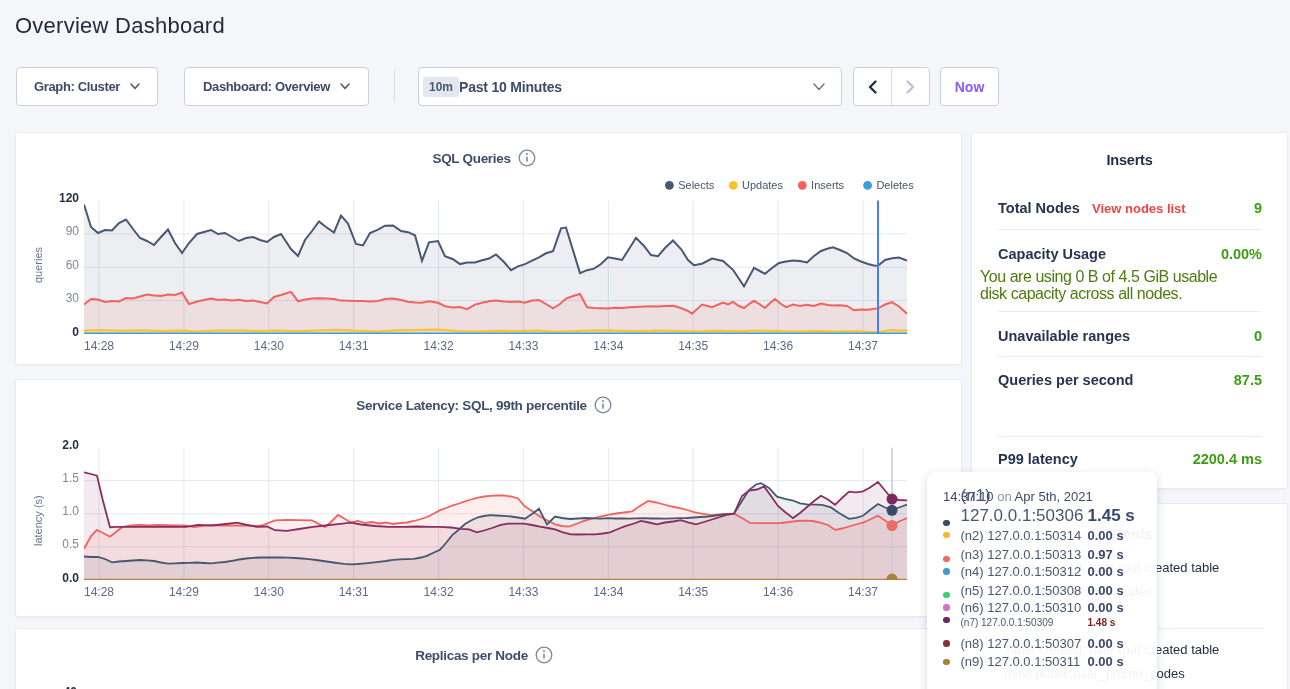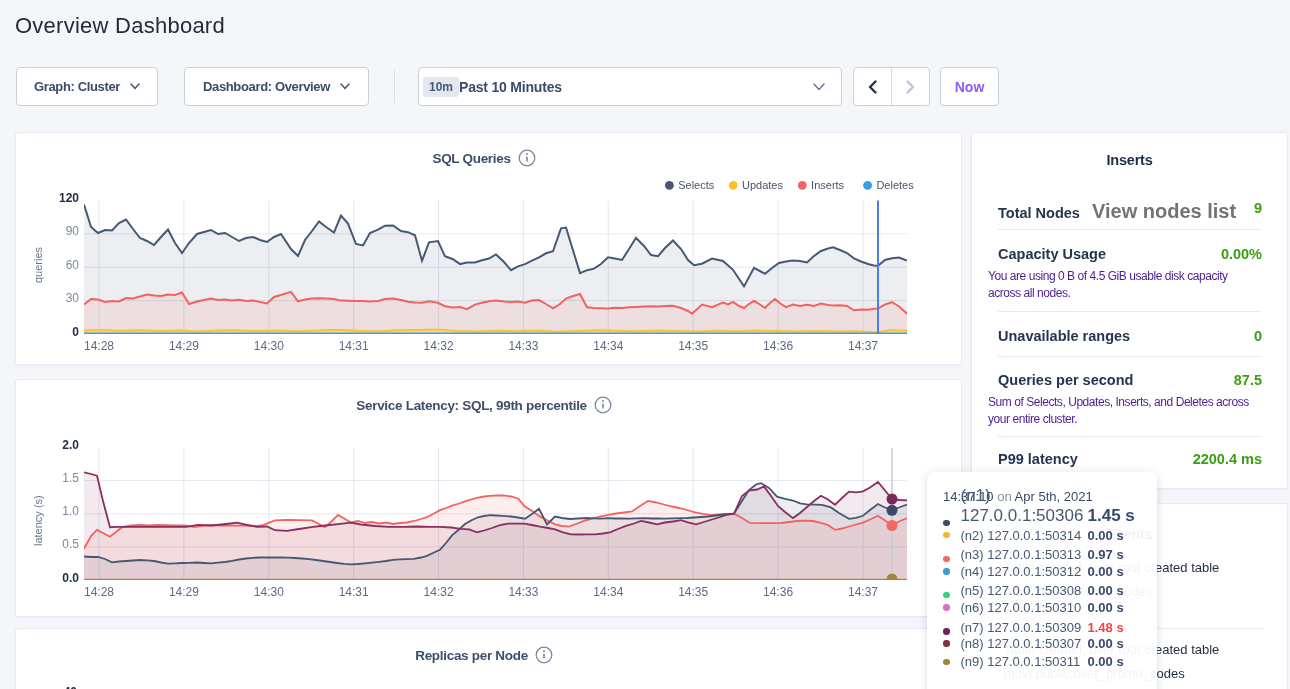--- a/index.html
+++ b/index.html
@@ -7,21 +7,21 @@
 .card { position:absolute; background:#fff; border:1px solid #e7ebf2; border-radius:3px;
   box-shadow:0 1px 2px rgba(50,60,90,0.04); }
 .btn { position:absolute; top:67px; height:39px; background:#fff; border:1px solid #c8cfdd;
   border-radius:4px; display:flex; align-items:center; justify-content:center;
   font-size:13px; font-weight:bold; letter-spacing:-0.35px; color:#3e4a66; }
 .ctitle { position:absolute; width:100%; text-align:center; font-size:13.5px; font-weight:bold;
   letter-spacing:-0.3px; color:#3f4e6a; }
 .srow { position:absolute; left:26px; right:25px; display:flex; justify-content:space-between;
   font-size:14.5px; font-weight:bold; color:#26354f; }
 .green { color:#3c9e12; }
-.ssub { position:absolute; left:16px; font-size:12px; letter-spacing:-0.45px; color:#4c1d95;
+.ssub { position:absolute; left:8px; font-size:16px; letter-spacing:-0.45px; color:#4d7c0f;
   line-height:17.4px; }
 .sdiv { position:absolute; left:26px; right:26px; height:1px; background:#e7ebf2; }
 </style></head>
 <body>
 <div class="abs" style="left:15px;top:14.5px;font-size:22px;line-height:22px;letter-spacing:0.25px;color:#222a3c">Overview Dashboard</div>
 
 <div class="btn" style="left:16px;width:142px">Graph: Cluster<svg width="10" height="7" viewBox="0 0 10 7" style="margin-left:10px">
       <path d="M1 1 L5 5.4 L9 1" fill="none" stroke="#525f7a" stroke-width="1.6" stroke-linecap="round" stroke-linejoin="round"></path>
     </svg></div>
 <div class="btn" style="left:184px;width:185px">Dashboard: Overview<svg width="10" height="7" viewBox="0 0 10 7" style="margin-left:10px">
@@ -175,40 +175,39 @@
         <circle cx="9" cy="9" r="7.8" fill="none" stroke="#7b87a0" stroke-width="1.3"></circle>
         <rect x="8.2" y="7.6" width="1.6" height="5.2" rx="0.8" fill="#7b87a0"></rect>
         <circle cx="9" cy="5.1" r="1" fill="#7b87a0"></circle>
       </svg></div>
   <div class="abs" style="left:25px;top:56px;width:36px;text-align:right;font-size:12px;font-weight:bold;color:#242f44">40</div>
 </div>
 
 <div class="card" style="left:971px;top:132px;width:317px;height:357px">
   <div class="ctitle" style="top:19px;color:#1d2c45;font-size:14.5px;letter-spacing:-0.2px">Inserts</div>
   <div class="srow" style="top:67px">
-      <span>Total Nodes&nbsp;&nbsp;&nbsp;<a style="color:#737373;font-size:20px">View nodes list</a></span>
+      <span>Total Nodes&nbsp;&nbsp;&nbsp;<a style="color:#ef4444;font-size:13px">View nodes list</a></span>
       <span class="green">9</span>
     </div>
   <div class="sdiv" style="top:95.8px"></div>
   <div class="srow" style="top:112.5px">
       <span>Capacity Usage</span>
       <span class="green">0.00%</span>
     </div>
   <div class="ssub" style="top:135px;width:246px">You are using 0 B of 4.5 GiB usable disk capacity across all nodes.</div>
   <div class="sdiv" style="top:177.6px"></div>
   <div class="srow" style="top:195px">
       <span>Unavailable ranges</span>
       <span class="green">0</span>
     </div>
   <div class="sdiv" style="top:222.6px"></div>
   <div class="srow" style="top:238.5px">
       <span>Queries per second</span>
       <span class="green">87.5</span>
     </div>
-  <div class="ssub" style="top:260.8px;width:265px">Sum of Selects, Updates, Inserts, and Deletes across your entire cluster.</div>
   <div class="sdiv" style="top:303.3px"></div>
   <div class="srow" style="top:318px">
       <span>P99 latency</span>
       <span class="green">2200.4 ms</span>
     </div>
 </div>
 
 <div class="card" style="left:971px;top:503px;width:317px;height:260px">
   <div class="ctitle" style="top:22px;color:#1d2c45;font-size:14.5px">Events</div>
   <div class="abs" style="left:32px;top:52px;width:250px;font-size:13px;color:#242f44;line-height:24px">Table created: user root created table movr.public.promo_codes</div>
@@ -244,24 +243,24 @@
 <div style="display:flex;align-items:flex-end;height:18.1px;font-size:13px;color:#475872">
         <span style="width:6.5px;height:6.5px;border-radius:50%;background:#36cf7c;margin-right:11px;flex:none"></span>
         <span style="width:127px">(n5) 127.0.0.1:50308</span>
         <span style="font-weight:bold;color:#394a6d">0.00 s</span>
       </div>
 <div style="display:flex;align-items:center;height:18.1px;font-size:13px;color:#475872">
         <span style="width:6.5px;height:6.5px;border-radius:50%;background:#d173c8;margin-right:11px;flex:none"></span>
         <span style="width:127px">(n6) 127.0.0.1:50310</span>
         <span style="font-weight:bold;color:#394a6d">0.00 s</span>
       </div>
-<div style="display:flex;align-items:flex-end;height:18.1px;font-size:13px;color:#475872">
+<div style="display:flex;align-items:flex-start;height:18.1px;font-size:10px;color:#475872">
         <span style="width:6.5px;height:6.5px;border-radius:50%;background:#6f2457;margin-right:11px;flex:none"></span>
         <span style="width:127px">(n7) 127.0.0.1:50309</span>
-        <span style="font-weight:bold;color:#ef4444">1.48 s</span>
+        <span style="font-weight:bold;color:#7f1d1d">1.48 s</span>
       </div>
 <div style="display:flex;align-items:center;height:18.1px;font-size:13px;color:#475872">
         <span style="width:6.5px;height:6.5px;border-radius:50%;background:#84303f;margin-right:11px;flex:none"></span>
         <span style="width:127px">(n8) 127.0.0.1:50307</span>
         <span style="font-weight:bold;color:#394a6d">0.00 s</span>
       </div>
 <div style="display:flex;align-items:center;height:18.1px;font-size:13px;color:#475872">
         <span style="width:6.5px;height:6.5px;border-radius:50%;background:#a5823c;margin-right:11px;flex:none"></span>
         <span style="width:127px">(n9) 127.0.0.1:50311</span>
         <span style="font-weight:bold;color:#394a6d">0.00 s</span>

